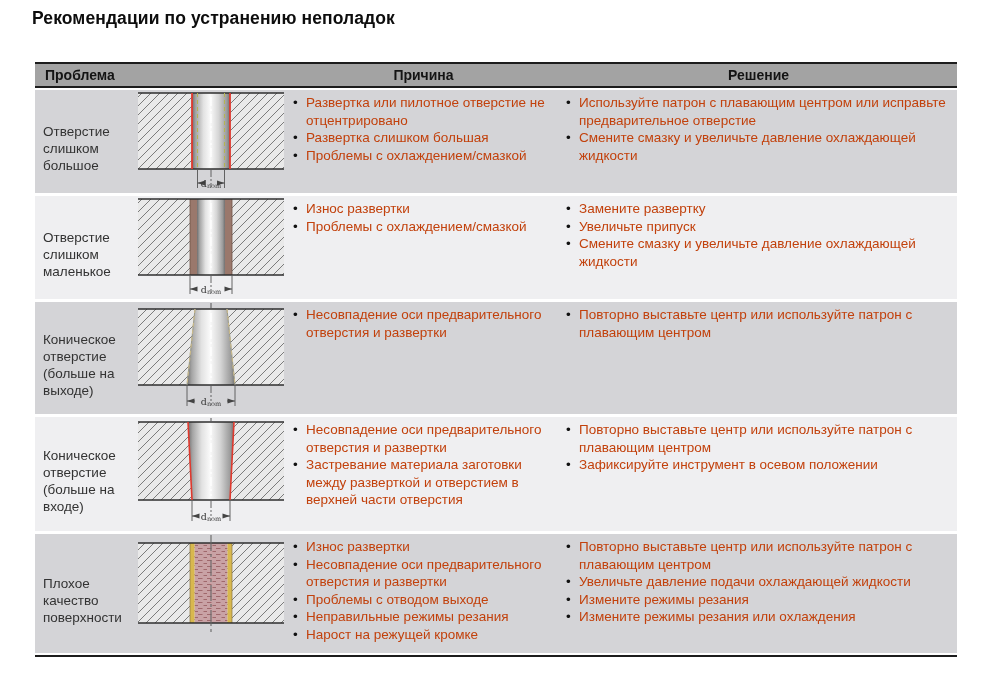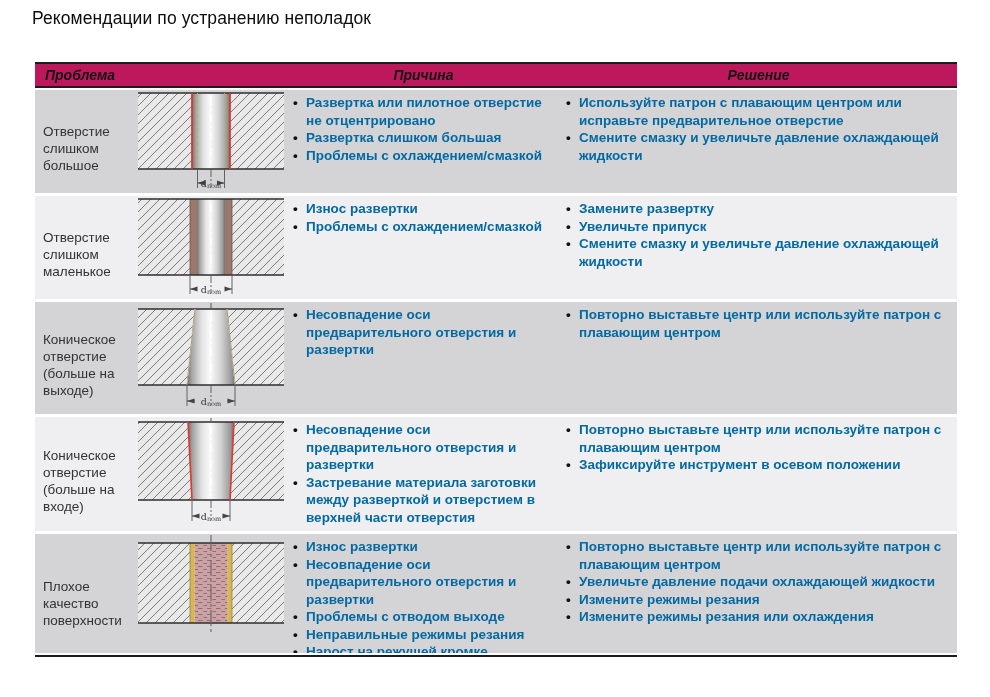--- a/index.html
+++ b/index.html
@@ -1,33 +1,33 @@
 <!DOCTYPE html>
 <html><head>
 <meta charset="utf-8">
 <style>
   html,body{margin:0;padding:0;background:#ffffff;width:990px;height:697px;overflow:hidden;}
   body{font-family:"Liberation Sans", sans-serif;-webkit-font-smoothing:antialiased;}
   .page{position:relative;width:990px;height:697px;background:#fff;}
-  .title{position:absolute;left:32px;top:8px;font-size:17.5px;font-weight:normal;color:#0d0d0d;letter-spacing:.1px;}
+  .title{position:absolute;left:32px;top:8px;font-size:17.5px;font-weight:bold;color:#0d0d0d;letter-spacing:.1px;}
   .tbl{position:absolute;left:35px;top:62px;width:922px;}
-  .thead{display:grid;grid-template-columns:100px 152px 273px 1fr;background:#be185d;
+  .thead{display:grid;grid-template-columns:100px 152px 273px 1fr;background:#a3a3a3;
          border-top:2px solid #1c1c1c;border-bottom:2px solid #1c1c1c;height:22px;
-         align-items:center;margin-bottom:2px;font-style:italic;}
+         align-items:center;margin-bottom:2px;}
   .th{font-weight:bold;font-size:14px;color:#141414;}
   .th-problem{grid-column:1 / span 2;padding-left:10px;}
   .th-center{text-align:center;}
   .row{display:grid;grid-template-columns:100px 152px 273px 1fr;margin-bottom:3px;overflow:hidden;}
   .row-dark{background:#d4d4d7;}
   .row-light{background:#efeff1;}
   .r1{height:103px;} .r2{height:103px;} .r3{height:112px;} .r4{height:114px;} .r5{height:119px;}
   .cell-problem{display:flex;align-items:center;padding-left:8px;font-size:13.5px;line-height:17px;color:#333;margin-top:13px;}
   .cell-diagram{padding-top:1px;}
   .cell-diagram svg{display:block;}
-  ul.bullets{margin:0;padding:4px 4px 0 6px;list-style:none;font-size:13.5px;line-height:17.5px;color:#0369a1;font-weight:bold;}
+  ul.bullets{margin:0;padding:4px 4px 0 6px;list-style:none;font-size:13.5px;line-height:17.5px;color:#c2410c;}
   ul.bullets li{padding-left:13px;position:relative;margin:0;}
   ul.bullets li::before{content:"\2022";position:absolute;left:0;top:0;color:#111;}
   .bottom-line{border-top:2px solid #1c1c1c;height:0;margin-top:-1px;}
   .dimtext{font-family:"DejaVu Serif", serif;fill:#333;}
 </style>
 </head>
 <body>
 
 <div class="page">
 

